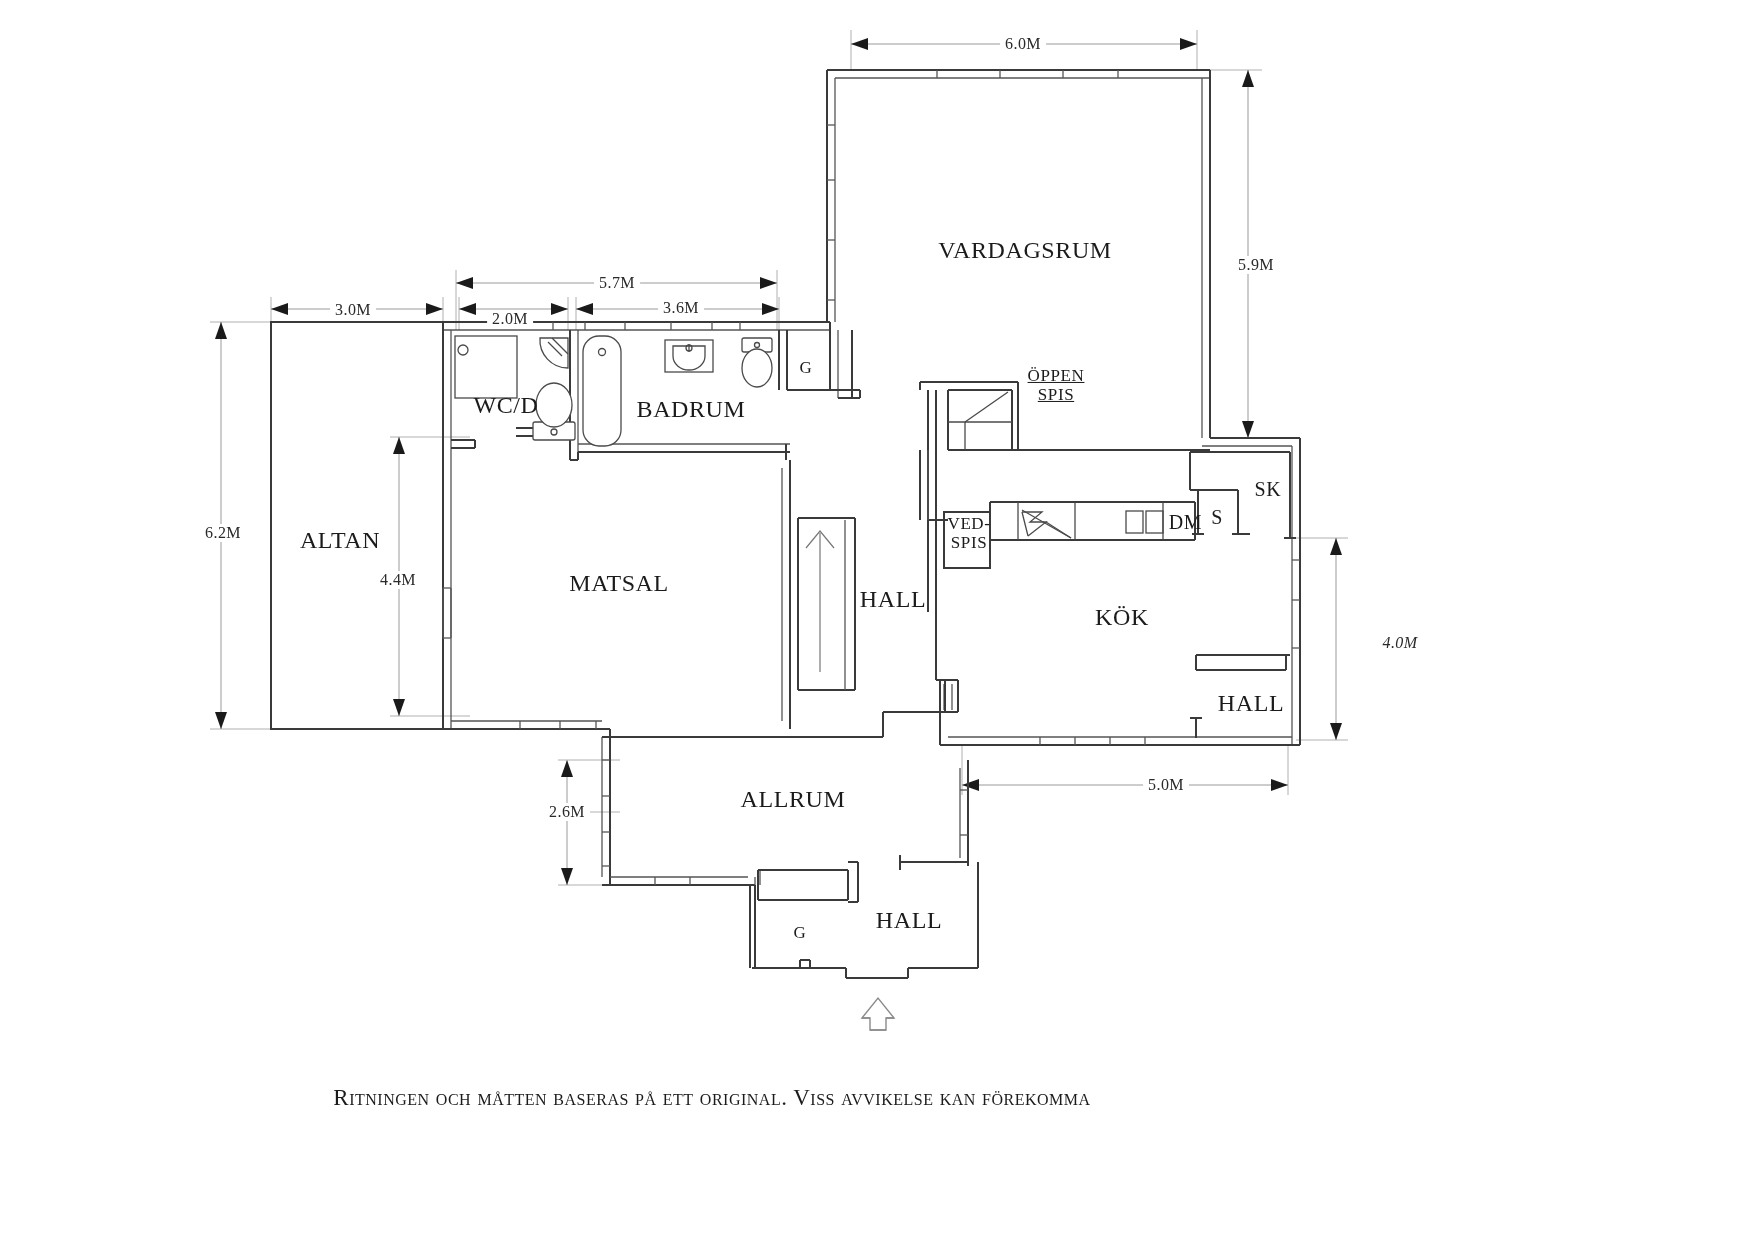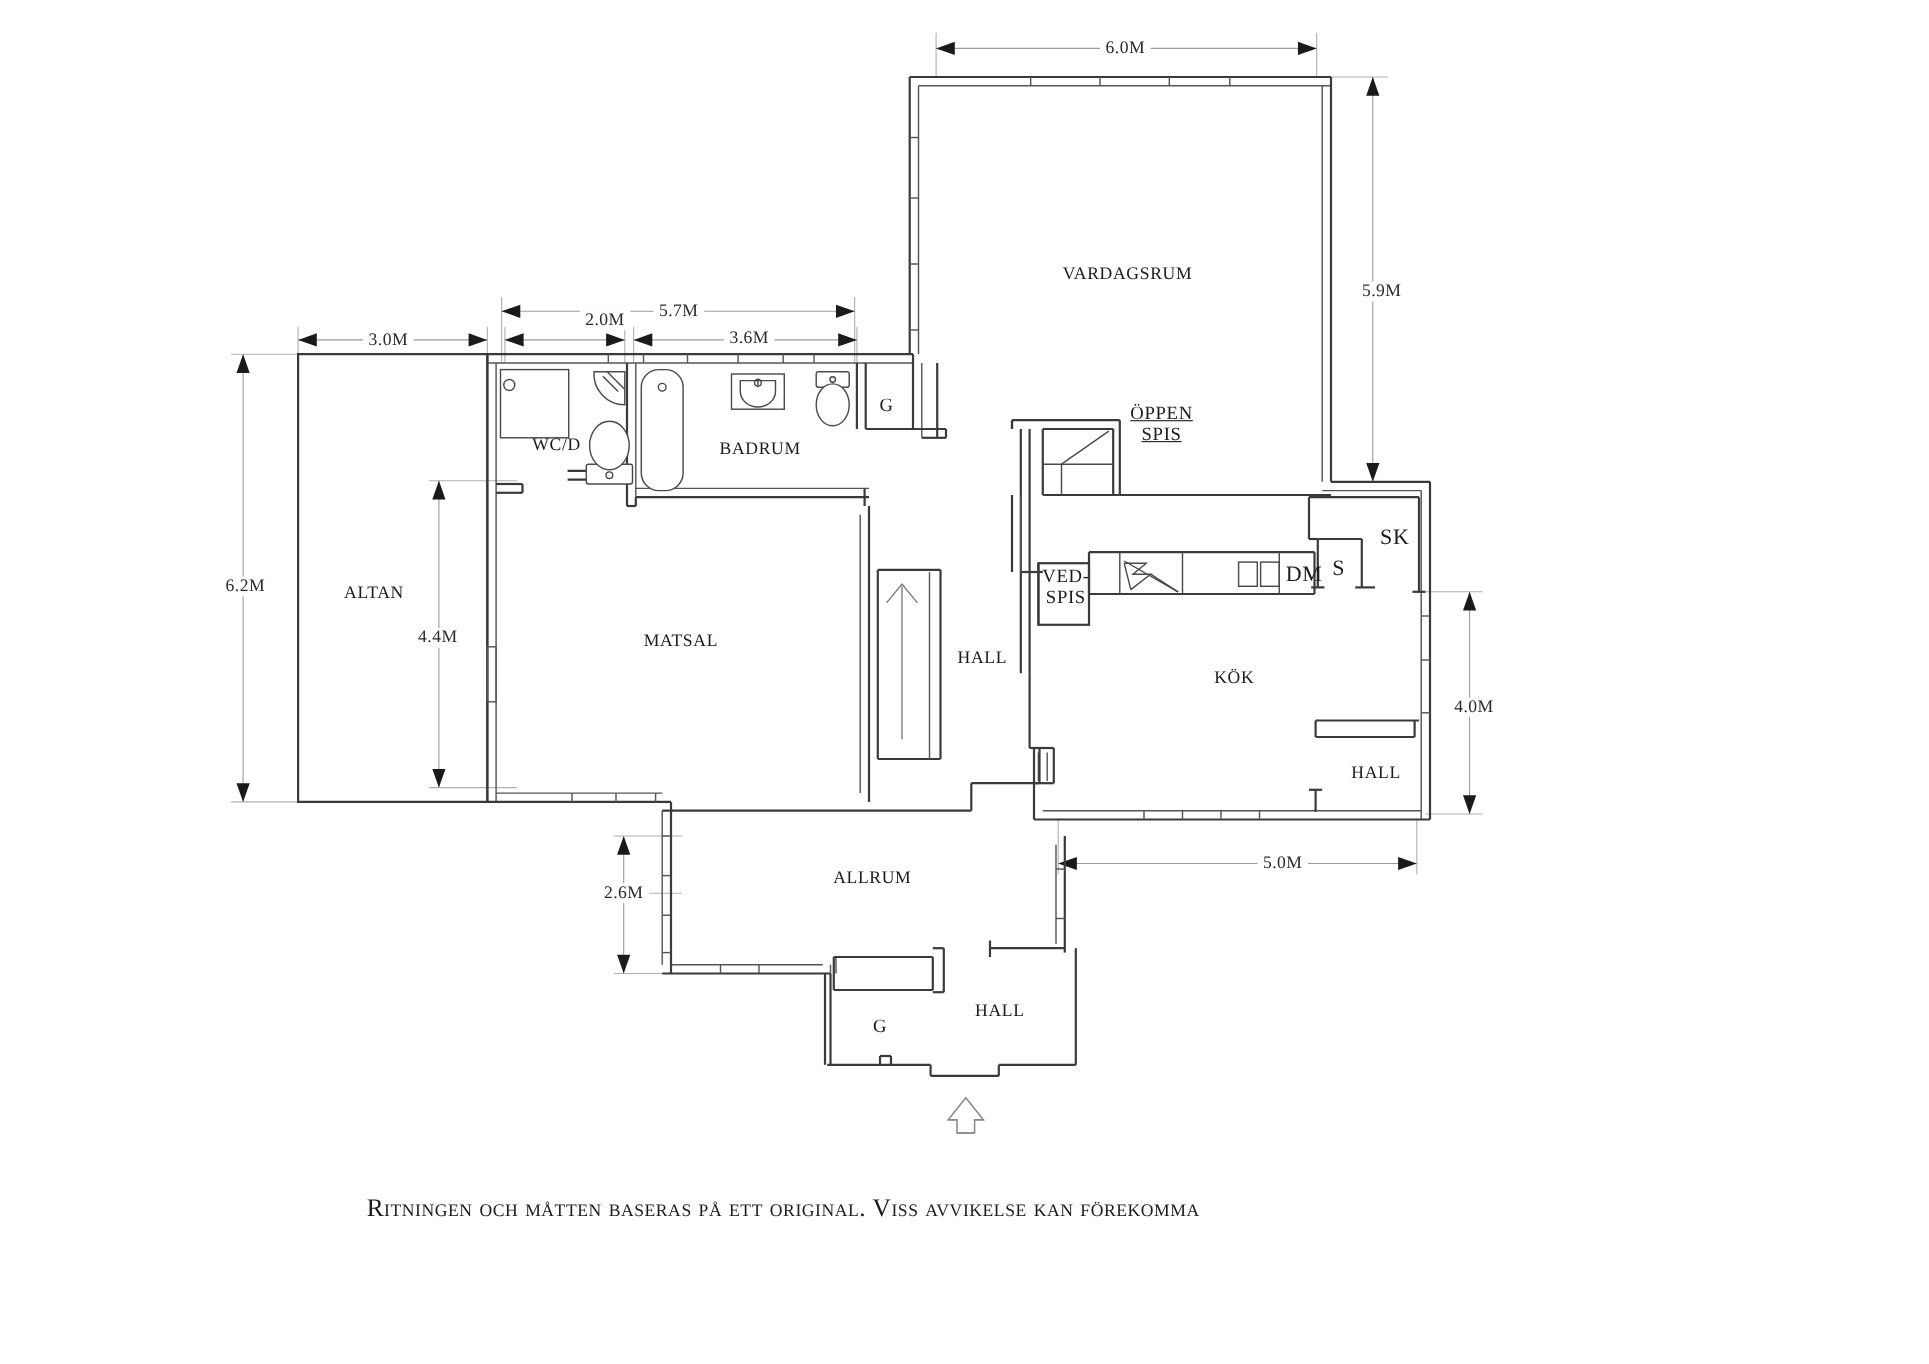--- a/index.html
+++ b/index.html
@@ -39,21 +39,21 @@
   .room-label {
     position: absolute;
     font-family: "Liberation Serif", "DejaVu Serif", serif;
     font-variant: small-caps;
     color: #1b1b1b;
     letter-spacing: 0.6px;
     white-space: nowrap;
     transform: translate(-50%, -50%);
     text-align: center;
     line-height: 1.12;
-    font-size: 16px;
+    font-size: 24px;
   }
   .room-label.sm   { font-size: 17px; }
   .room-label.xs   { font-size: 20px; }
   .dim-label {
     position: absolute;
     font-family: "Liberation Serif", "DejaVu Serif", serif;
     font-variant: small-caps;
     color: #2a2a2a;
     font-size: 16px;
     letter-spacing: 0.4px;
@@ -437,25 +437,25 @@
       <div class="room-label sm" style="left: 806px; top: 368px;">G</div>
       <div class="room-label xs" style="left: 1178px; top: 522px; padding-left: 15px;">DM</div>
       <div class="room-label xs" style="left: 1217px; top: 517px;">S</div>
       <div class="room-label xs" style="left: 1268px; top: 489px;">SK</div>
       <div class="room-label sm" style="left: 800px; top: 933px;">G</div>
     </div>
   <div id="dim-labels">
       <div class="dim-label" style="left: 1023px; top: 44px;">6.0M</div>
       <div class="dim-label" style="left: 617px; top: 283px;">5.7M</div>
       <div class="dim-label" style="left: 353px; top: 310px;">3.0M</div>
-      <div class="dim-label" style="left: 510px; top: 291px; margin-left: 40px;">2.0M</div>
+      <div class="dim-label" style="left: 510px; top: 319px;">2.0M</div>
       <div class="dim-label" style="left: 681px; top: 308px;">3.6M</div>
       <div class="dim-label" style="left: 1256px; top: 265px;">5.9M</div>
       <div class="dim-label" style="left: 223px; top: 533px;">6.2M</div>
       <div class="dim-label" style="left: 398px; top: 580px;">4.4M</div>
-      <div class="dim-label" style="left: 1340px; top: 643px;">4.0M</div>
+      <div class="dim-label" style="left: 1400px; top: 643px; font-style: italic;">4.0M</div>
       <div class="dim-label" style="left: 567px; top: 812px;">2.6M</div>
       <div class="dim-label" style="left: 1166px; top: 785px;">5.0M</div>
     </div>
 
   <div id="caption" style="top: 1085px;">Ritningen och måtten baseras på ett original. Viss avvikelse kan förekomma</div>
 
 </div>
 
 </body></html>

